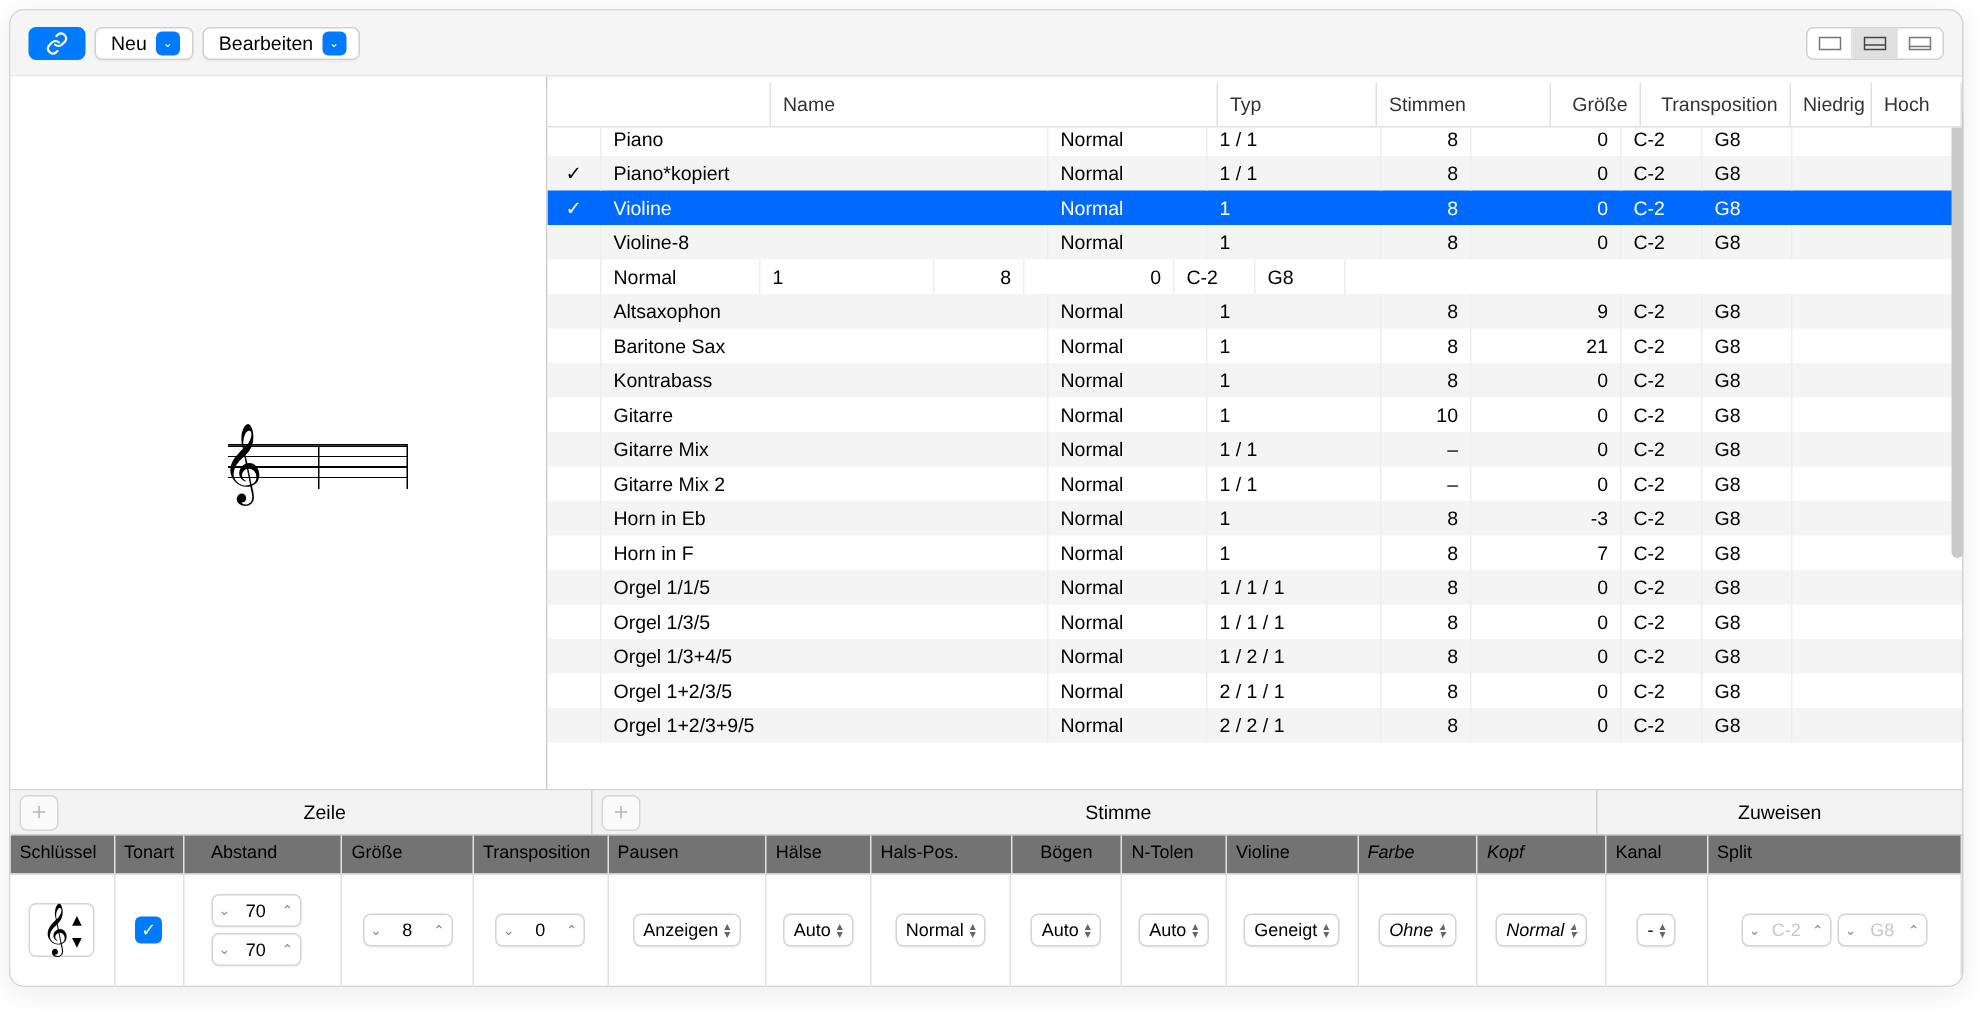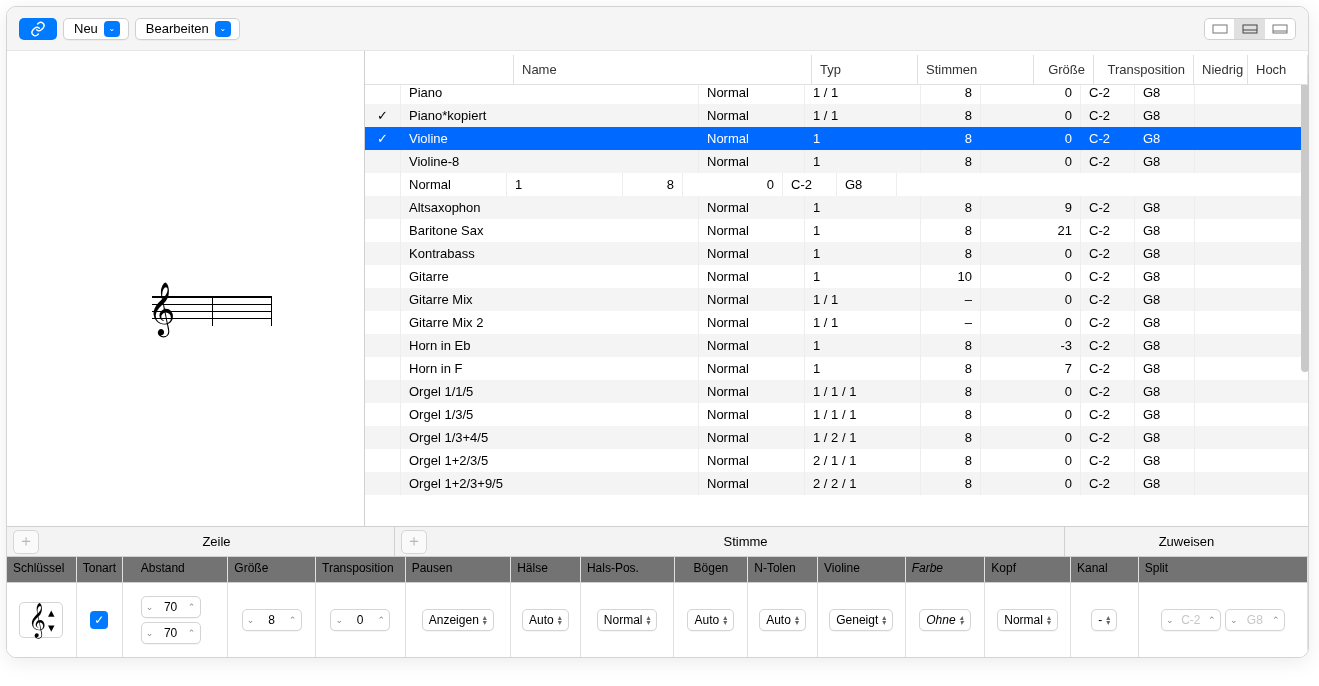--- a/index.html
+++ b/index.html
@@ -64,21 +64,21 @@
 .w-abst { width: 94px; margin-left: 12px; }
 .w-gro { width: 88px; }
 .w-tran { width: 90px; }
 .w-paus { width: 106px; }
 .w-hals { width: 70px; }
 .w-halsp { width: 94px; }
 .w-bog { width: 74px; text-align: center; }
 .w-ntol { width: 70px; }
 .w-balk { width: 88px; }
 .w-farb { width: 80px; font-style: italic; }
-.w-kopf { width: 86px; }
+.w-kopf { width: 86px; font-style: italic; }
 .w-kan { width: 68px; }
 .w-split { width: 170px; }
 
 .dd { height: 22px; border: 1px solid #d4d4d4; border-radius: 5px; background: #fff; padding: 0 6px; display: flex; align-items: center; gap: 4px; font-size: 12px; cursor: pointer; box-shadow: 0 1px 0 rgba(0,0,0,0.04); }
 .dd .dd-chev { font-size: 8px; color: #666; display: flex; flex-direction: column; line-height: 5px; }
 .stepper { height: 22px; border: 1px solid #d4d4d4; border-radius: 5px; background: #fff; display: flex; align-items: center; font-size: 12px; box-shadow: 0 1px 0 rgba(0,0,0,0.04); }
 .stepper .arr { width: 16px; text-align: center; color: #888; cursor: pointer; font-size: 9px; }
 .stepper .val { min-width: 26px; text-align: center; }
 .stepper.dis { color: #c7c7c7; }
 .chk { width: 18px; height: 18px; border-radius: 4px; background: #007aff; display: flex; align-items: center; justify-content: center; color: #fff; font-size: 12px; }

